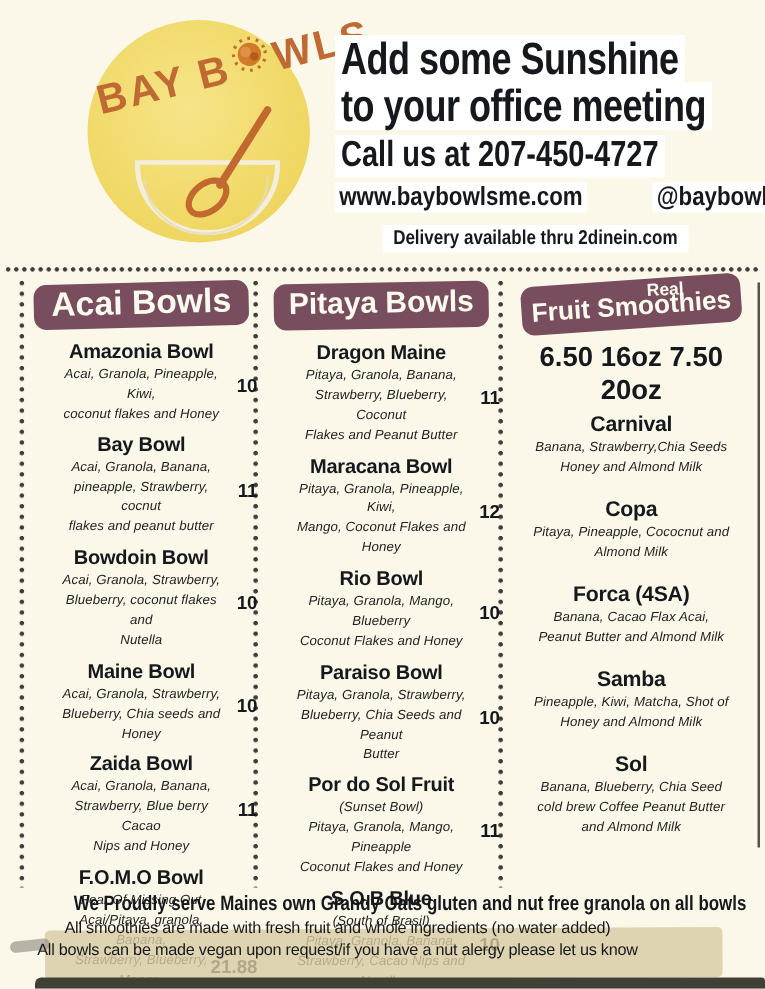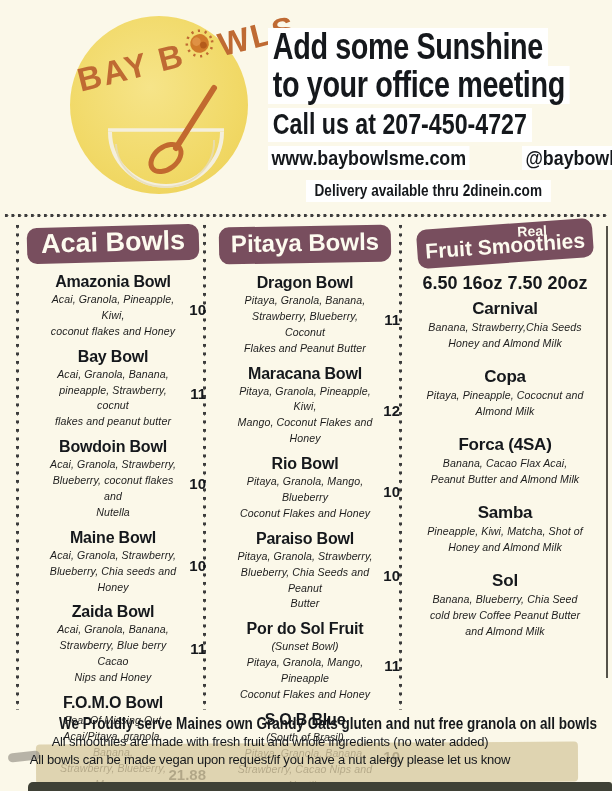--- a/index.html
+++ b/index.html
@@ -72,21 +72,21 @@
     background:#784e5e;color:#fdfbef;border-radius:10px;
     font-family:"Liberation Sans", sans-serif;font-weight:700;
     padding:3px 14px 6px;line-height:1.0;
   }
   .menu-column:nth-of-type(1) .col-badge{font-size:27px;transform:rotate(-1.5deg);}
   .menu-column:nth-of-type(2) .col-badge{font-size:24px;transform:rotate(-1deg);padding:5px 12px 8px;}
   .menu-column:nth-of-type(3) .col-badge{font-size:21px;transform:rotate(-4deg);padding:2px 8px 7px;margin-top:0;}
   .badge-small{display:block;font-size:14px;margin:0 0 -5px 56px;transform:rotate(1deg);}
   .badge-title{display:block;}
   .price-note{
-    font-family:"Liberation Sans", sans-serif;font-weight:700;font-size:18px;
+    font-family:"Liberation Sans", sans-serif;font-weight:700;font-size:22px;
     margin:6px 0 4px;letter-spacing:0px;
   }
   .menu-item{position:relative;margin-bottom:7px;padding:0 22px;}
   .menu-column:nth-of-type(3) .menu-item{padding:0 6px;margin-bottom:14px;}
   .item-name{
     font-family:"Liberation Sans", sans-serif;font-weight:700;font-size:16px;line-height:1.25;
     letter-spacing:-0.2px;
   }
   .menu-column:nth-of-type(3) .item-name{font-size:17px;margin-bottom:1px;}
   .item-desc{
@@ -202,21 +202,21 @@
 Pineapple all the toppings and
 all the drizzles</div>
         <div class="item-price">21.88</div>
       </div>
     </div>
     <div class="menu-column">
       <div class="col-badge">
         <span class="badge-title">Pitaya Bowls</span>
       </div>
       <div class="menu-item">
-        <div class="item-name">Dragon Bowl</div>
+        <div class="item-name">Dragon Maine</div>
         <div class="item-desc">Pitaya, Granola, Banana,
 Strawberry, Blueberry, Coconut
 Flakes and Peanut Butter</div>
         <div class="item-price">11</div>
       </div>
       <div class="menu-item">
         <div class="item-name">Maracana Bowl</div>
         <div class="item-desc">Pitaya, Granola, Pineapple, Kiwi,
 Mango, Coconut Flakes and
 Honey</div>

